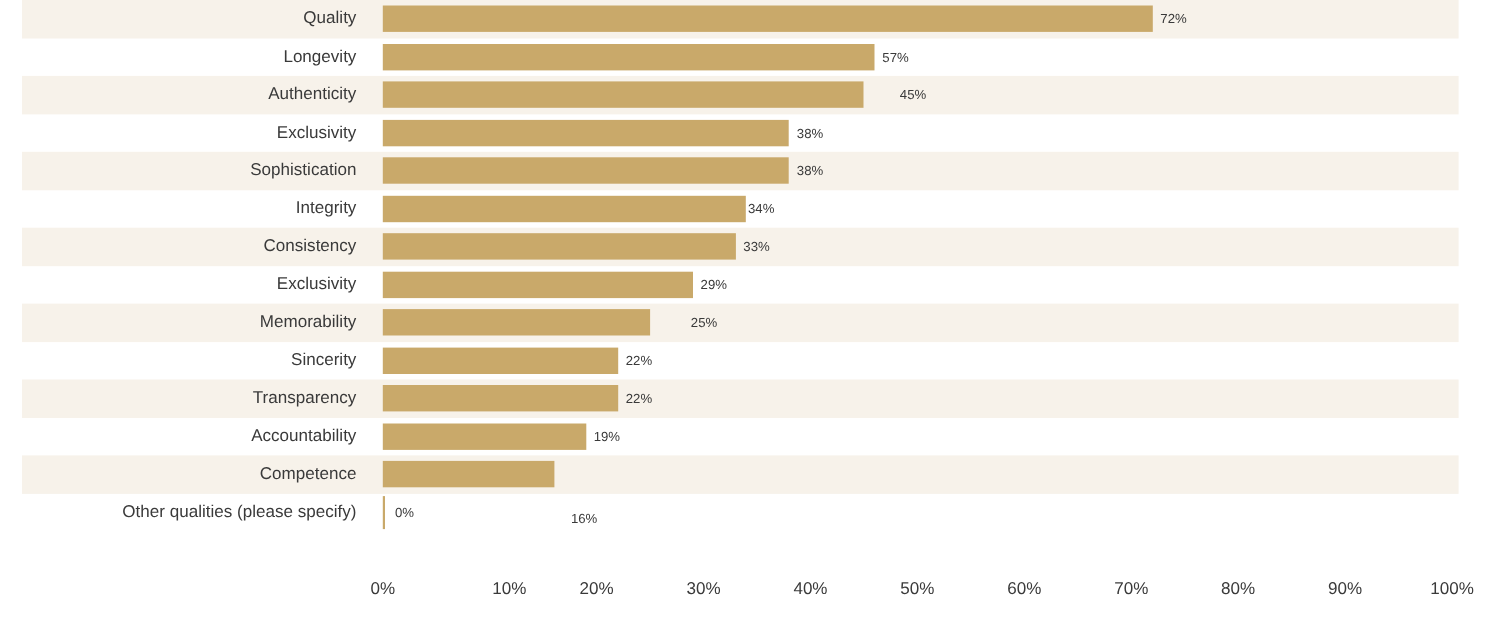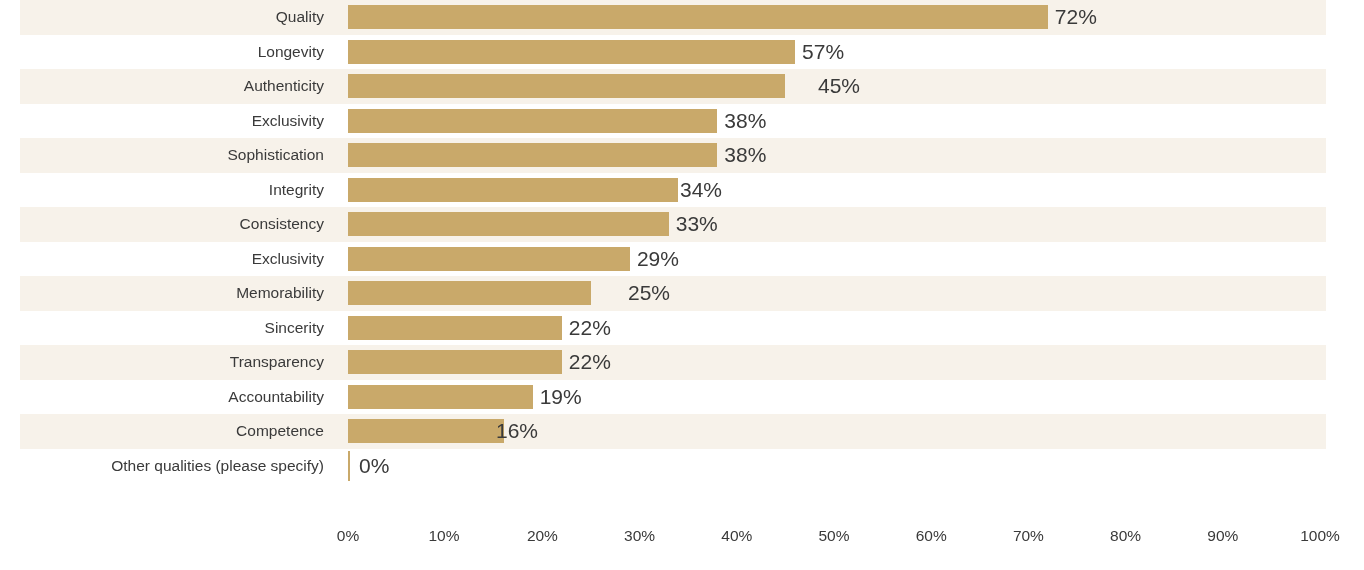--- a/index.html
+++ b/index.html
@@ -169,21 +169,21 @@
     width: 2px;
     height: 30px;
     background: #C9A96A;
   }
 
   .bar-value {
     position: absolute;
     top: 0;
     height: 34.5px;
     line-height: 34.5px;
-    font-size: 21px;
+    font-size: 12px;
     color: #3A3A3A;
     white-space: nowrap;
     padding-left: 7px;
   }
 
   
   #x-axis {
     position: absolute;
     left: 348px;
     top: 527px;
@@ -298,35 +298,35 @@
         <div class="bar-area">
           <div class="bar" style="width: 184.68px; background: rgb(201, 169, 106);"></div>
           <div class="bar-value" style="left: 184.68px;">19%</div>
         </div>
       </div>
       <div class="row banded">
         <div class="row-band"></div>
         <div class="row-label">Competence</div>
         <div class="bar-area">
           <div class="bar" style="width: 155.52px; background: rgb(201, 169, 106);"></div>
-          <div class="bar-value" style="left: 141px;">16%</div>
+          <div class="bar-value" style="left: 164px; margin-top: 40px;">16%</div>
         </div>
       </div>
       <div class="row">
         <div class="row-band"></div>
         <div class="row-label">Other qualities (please specify)</div>
         <div class="bar-area">
           <div class="bar-zero" style="background: rgb(201, 169, 106);"></div>
           <div class="bar-value" style="left: 4px;">0%</div>
         </div>
       </div>
     </div>
   <div id="x-axis">
       <div class="x-tick" style="left: 0px;">0%</div>
-      <div class="x-tick" style="left: 96px;">10%</div>
+      <div class="x-tick" style="left: 115px;">10%</div>
       <div class="x-tick" style="left: 194.4px;">20%</div>
       <div class="x-tick" style="left: 291.6px;">30%</div>
       <div class="x-tick" style="left: 388.8px;">40%</div>
       <div class="x-tick" style="left: 486px;">50%</div>
       <div class="x-tick" style="left: 583.2px;">60%</div>
       <div class="x-tick" style="left: 680.4px;">70%</div>
       <div class="x-tick" style="left: 777.6px;">80%</div>
       <div class="x-tick" style="left: 874.8px;">90%</div>
       <div class="x-tick" style="left: 972px;">100%</div>
     </div>

